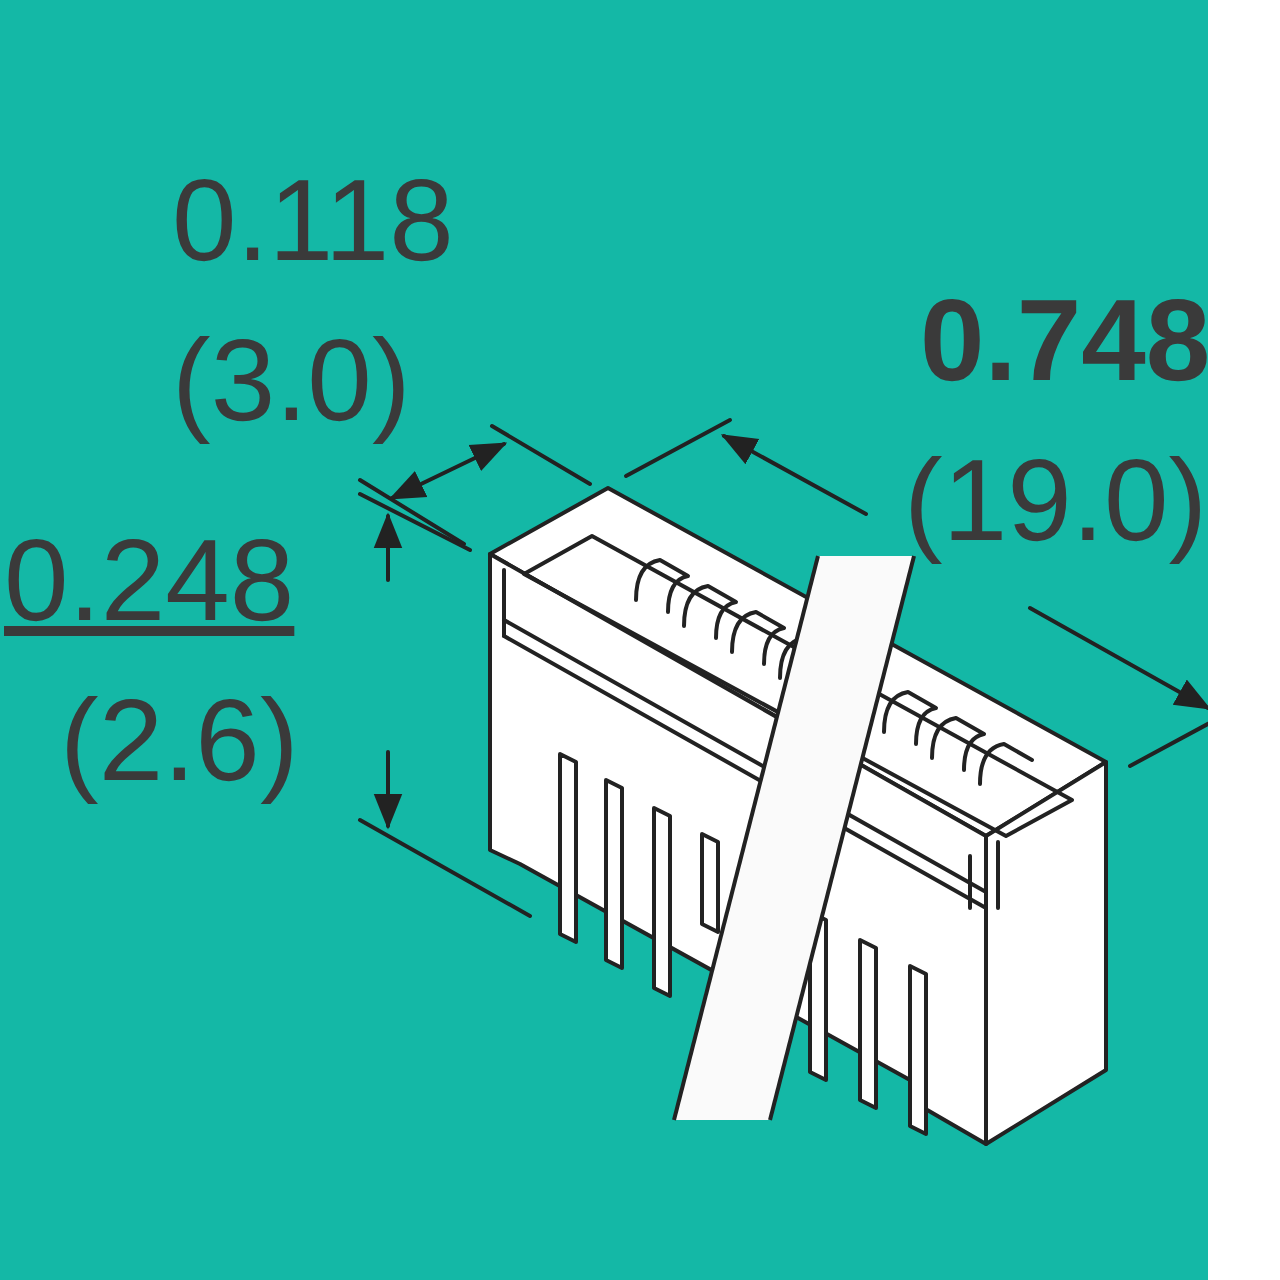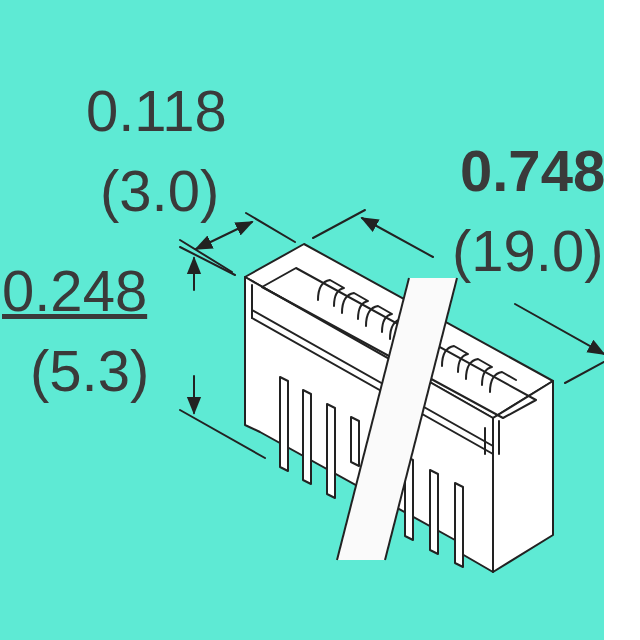--- a/index.html
+++ b/index.html
@@ -1,16 +1,16 @@
 <!DOCTYPE html>
 <html><head>
   <meta charset="utf-8">
   <style>
     html, body { margin: 0; padding: 0; background: #ffffff; }
-    .canvas { position: relative; width: 604px; height: 640px; background: #5eead4; overflow: hidden; }
+    .canvas { position: relative; width: 604px; height: 640px; background: #14b8a6; overflow: hidden; }
     .dim-label { position: absolute; font-family: "Liberation Sans", sans-serif; color: #3a3a3a; font-size: 58px; line-height: 1; letter-spacing: 0; white-space: nowrap; }
     svg { position: absolute; left: 0; top: 0; }
   </style>
 </head>
 <body>
 
 <div class="canvas">
 
   <svg width="640" height="640" viewBox="0 0 640 640">
     <defs>
@@ -79,20 +79,20 @@
     </g>
 
     <g>
       <polygon points="409,278 457,278 385,560 337,560" fill="#fafafa"></polygon>
       <line x1="409" y1="278" x2="337" y2="560" stroke="#222" stroke-width="2"></line>
       <line x1="457" y1="278" x2="385" y2="560" stroke="#222" stroke-width="2"></line>
     </g>
   </svg>
 
   <div class="dim-label" style="left:86px; top:82px;">0.118</div>
-  <div class="dim-label" style="left:100px; top:162px;text-align:center;">(3.0)</div>
+  <div class="dim-label" style="left:86px; top:162px;text-align:center;">(3.0)</div>
 
   <div class="dim-label" style="left:2px; top:262px;text-decoration:underline;">0.248</div>
-  <div class="dim-label" style="left:30px; top:342px;">(5.3)</div>
+  <div class="dim-label" style="left:30px; top:342px;">(2.6)</div>
 
   <div class="dim-label" style="left:460px; top:142px;font-weight:bold;">0.748</div>
   <div class="dim-label" style="left:452px; top:222px;">(19.0)</div>
 </div>
 
 </body></html>

